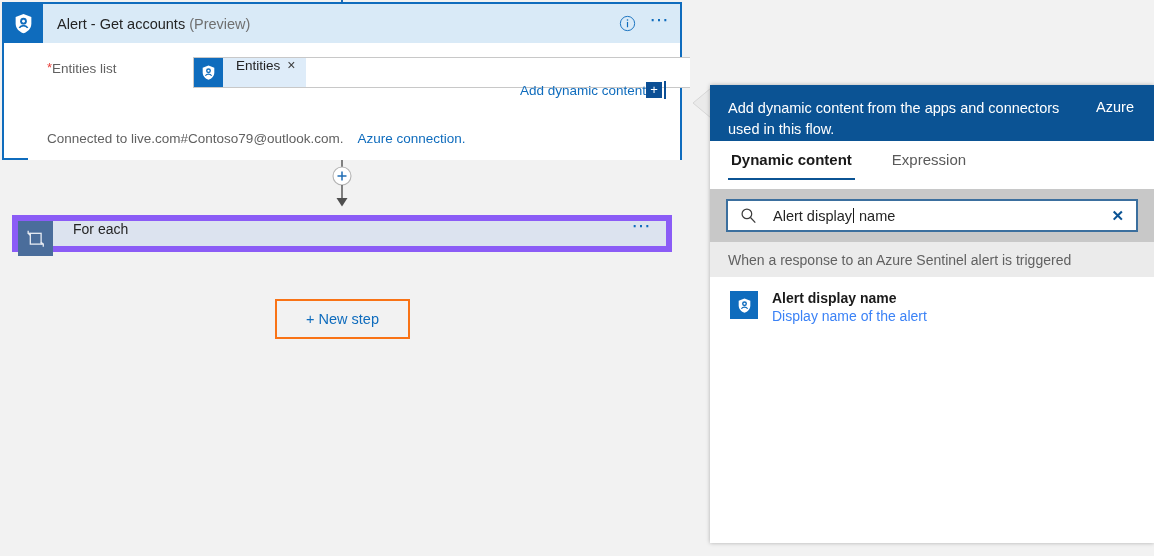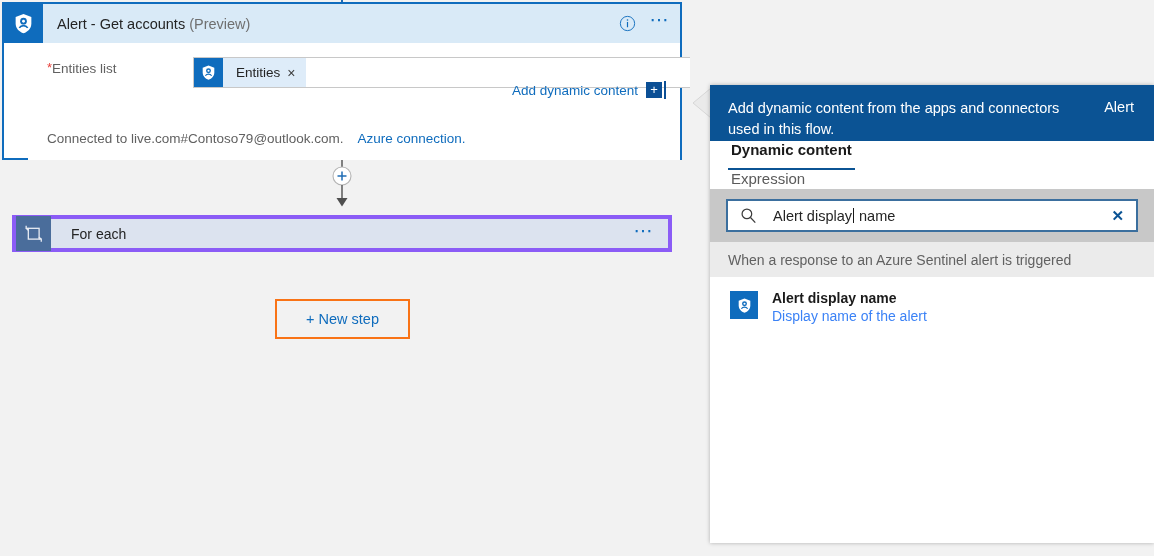--- a/index.html
+++ b/index.html
@@ -124,21 +124,21 @@
     width: 499px;
     height: 31px;
     border: 1px solid #c8c8c8;
     background: #ffffff;
     box-sizing: border-box;
     display: flex;
     align-items: center;
   }
   .token {
     display: inline-flex;
-    align-items: center;
+    align-items: flex-start;
     height: 29px;
     background: #deecf9;
     margin-left: 0px;
   }
   .token-icon {
     width: 29px; height: 29px;
     background: #0f6cbd;
     display: flex;
     align-items: center;
     justify-content: center;
@@ -155,21 +155,20 @@
     color: #3b3b3b;
     cursor: pointer;
     line-height: 1;
   }
 
   .dyn-link-row {
     position: absolute;
     right: 18px; top: 39px;
     display: flex;
     align-items: center;
-    gap: 8px;
   }
   .dyn-link {
     color: #0f6cbd;
     font-size: 13.5px;
     cursor: pointer;
   }
   .plus-box {
     width: 16px; height: 16px;
     background: #0b4f95;
     color: #ffffff;
@@ -207,24 +206,24 @@
     width: 32px; height: 58px;
   }
 
   
   .foreach {
     position: absolute;
     left: 12px; top: 215px;
     width: 660px;
     height: 37px;
     background: #dce3ef;
-    border: 4px solid #8b5cf6;
-    box-sizing: border-box;
-    display: flex;
-    align-items: center;
+    border: 6px solid #8b5cf6;
+    box-sizing: border-box;
+    display: flex;
+    align-items: flex-start;
   }
   .foreach-icon {
     width: 35px;
     height: 35px;
     background: #4a6d9b;
     display: flex;
     align-items: center;
     justify-content: center;
     flex: 0 0 auto;
   }
@@ -297,24 +296,23 @@
     right: 20px; top: 14px;
     font-size: 14.5px;
     color: #ffffff;
     cursor: pointer;
   }
 
   .fly-tabs {
     height: 48px;
     background: #ffffff;
     display: flex;
-    align-items: flex-start;
+    align-items: center;
     padding-left: 18px;
     box-sizing: border-box;
-    flex-direction: column;
   }
   .fly-tab {
     font-size: 15px;
     color: #5a5a5a;
     padding: 0 3px 10px 3px;
     margin-right: 34px;
     cursor: pointer;
     border-bottom: 2px solid transparent;
   }
   .fly-tab.active {
@@ -511,21 +509,21 @@
   <svg width="18" height="36" viewBox="0 0 18 36" aria-hidden="true">
     <path d="M18 0 L0 15 L18 30 Z" fill="#eaeaea"></path>
     <path d="M18 0 L0 15 L18 30" fill="none" stroke="#d6d6d6" stroke-width="1"></path>
   </svg>
 </div>
 
 <div id="flyout">
 
   <div class="fly-header">
     <div class="fly-header-text">Add dynamic content from the apps and connectors used in this flow.</div>
-    <span class="hide-link">Alert</span>
+    <span class="hide-link">Azure</span>
   </div>
 
   <div class="fly-tabs">
     <div class="fly-tab active">Dynamic content</div>
     <div class="fly-tab">Expression</div>
   </div>
 
   <div class="search-wrap">
     <div class="search-box">
       <span class="search-icon">

